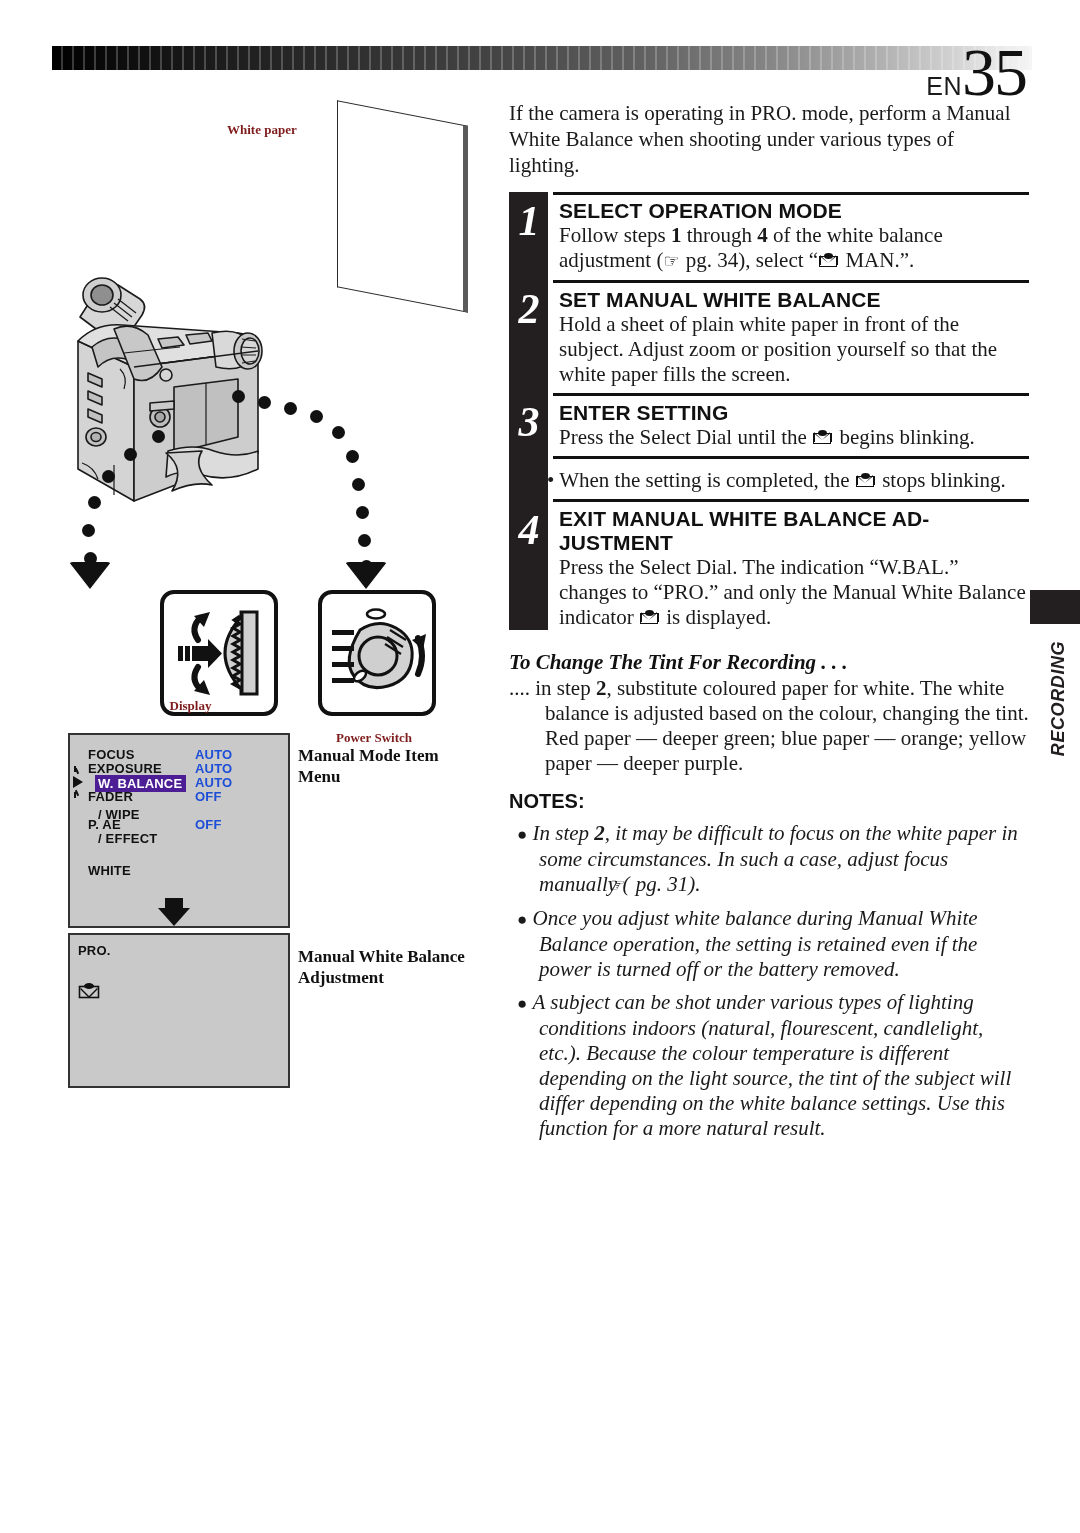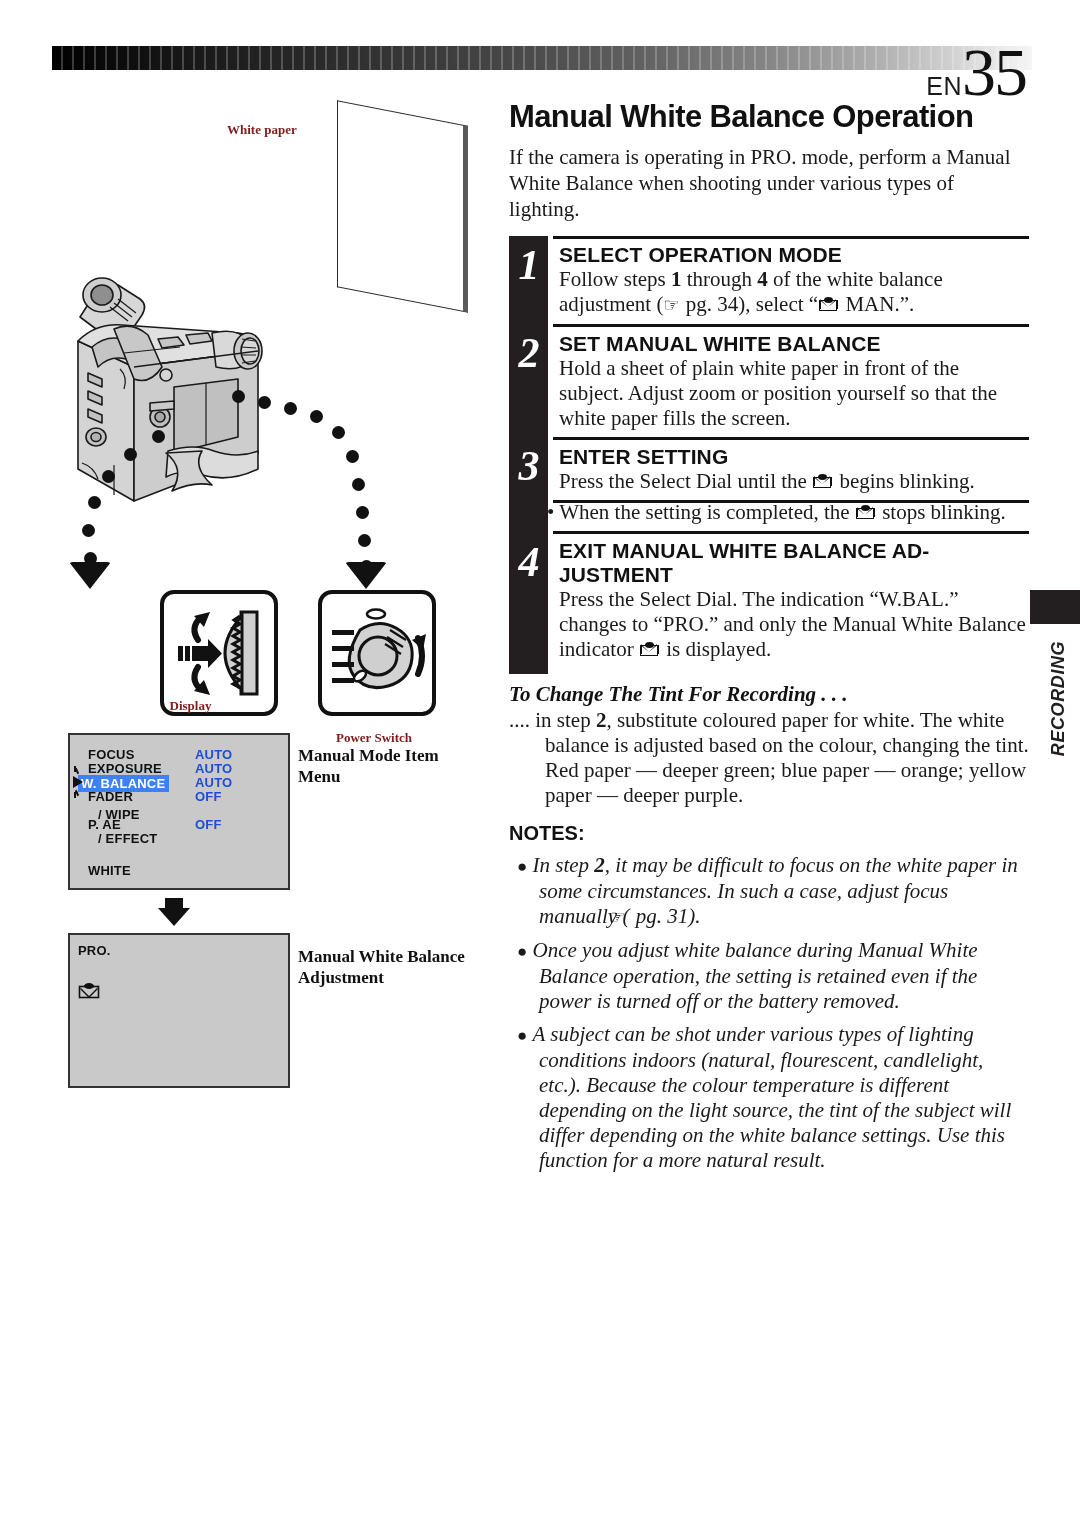--- a/index.html
+++ b/index.html
@@ -140,21 +140,21 @@
     top: 698px;
     width: 165px;
     text-align: center;
   }
   .lcd-panel {
     position: absolute;
     background: #c9c9c9;
     border: 2px solid #333;
     box-sizing: border-box;
   }
-  #menu-panel { left: 68px; top: 733px; width: 222px; height: 157px; }
+  #menu-panel { left: 68px; top: 733px; width: 222px; height: 195px; }
   #pro-panel  { left: 68px; top: 933px; width: 222px; height: 155px; }
 
   .lcd-text {
     position: absolute;
     font-family: "Liberation Sans", sans-serif;
     font-weight: bold;
     font-size: 13px;
     color: #111;
     white-space: nowrap;
     letter-spacing: .2px;
@@ -166,22 +166,22 @@
     font-weight: bold; font-size: 13px; color: #111;
     white-space: nowrap; letter-spacing: .2px;
   }
   .menu-row .mval {
     position: absolute; left: 125px;
     font-family: "Liberation Sans", sans-serif;
     font-weight: bold; font-size: 13px; color: #1d4ed8;
     white-space: nowrap; letter-spacing: .2px;
   }
   .menu-row.selected .mlabel {
-    background: #3b82f6; color: #ffffff;
-    padding: 1px 4px 1px 3px; left: 8px;
+    background: #4c1d95; color: #ffffff;
+    padding: 1px 4px 1px 3px; left: 25px;
   }
   .menu-row .mindent { left: 28px; }
   #blink-cursor {
     position: absolute;
     left: 3px;
     width: 0; height: 0;
     border-top: 6px solid transparent;
     border-bottom: 6px solid transparent;
     border-left: 10px solid #111;
   }
@@ -582,21 +582,20 @@
       <path d="M2.5 4.5 L11 13 L19.5 4.5 L19.5 6.5 L11 15 L2.5 6.5 Z" fill="#111"></path>
     </svg>
   </div>
 </div>
 
 <div id="menu-note" class="side-note">Manual Mode Item Menu</div>
 <div id="pro-note" class="side-note">Manual White Balance Adjustment</div>
 
 <div id="right-col">
 
-  <h1 id="main-title">Manual White Balance Operation</h1>
   <p id="intro-para">If the camera is operating in PRO. mode, perform a Manual White Balance when shooting under various types of lighting.</p>
 
   <div id="steps-block">
     <div id="steps-bar" style="height: 438px;"></div>
 
     <div class="step" style="padding-top:7px;">
       <div class="step-rule" style="top:0;"></div>
       <div class="step-num" style="top:8px;">1</div>
       <div class="step-title">SELECT OPERATION MODE</div>
       <div class="step-body">
@@ -613,21 +612,21 @@
 
     <div class="step" style="padding-top:8px; margin-top:6px;">
       <div class="step-rule" style="top:0;"></div>
       <div class="step-num" style="top:8px;">3</div>
       <div class="step-title">ENTER SETTING</div>
       <div class="step-body">
         <span>Press the Select Dial until the </span><span class="wb-glyph"><span class="dot"></span><span class="frame"></span><span class="vee"></span></span><span> begins blinking.</span>
       </div>
     </div>
 
-    <div class="step" style="padding-top:0; margin-top:6px; padding-left:0;">
+    <div class="step" style="padding-top:12px; margin-top:6px; padding-left:0;">
       <div class="step-rule" style="top:0;"></div>
       <div class="bullet-line">
         <span>• When the setting is completed, the </span><span class="wb-glyph"><span class="dot"></span><span class="frame"></span><span class="vee"></span></span><span> stops blinking.</span>
       </div>
     </div>
 
     <div class="step" style="padding-top:8px; margin-top:6px; padding-bottom:4px;">
       <div class="step-rule" style="top:0;"></div>
       <div class="step-num" style="top:10px;">4</div>
       <div class="step-title">EXIT MANUAL WHITE BALANCE AD-<br>JUSTMENT</div>

